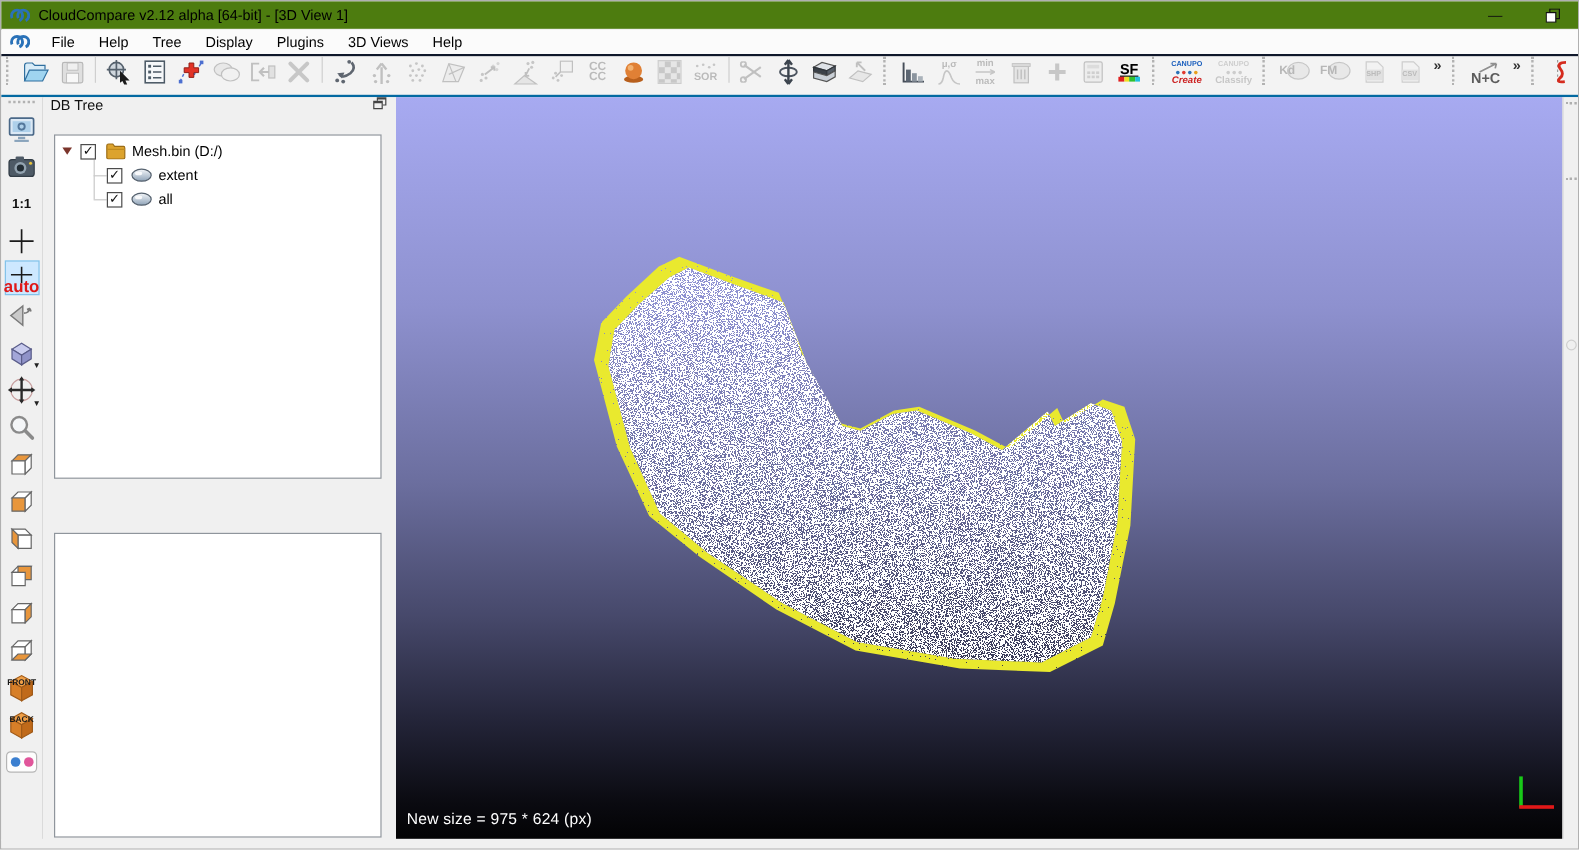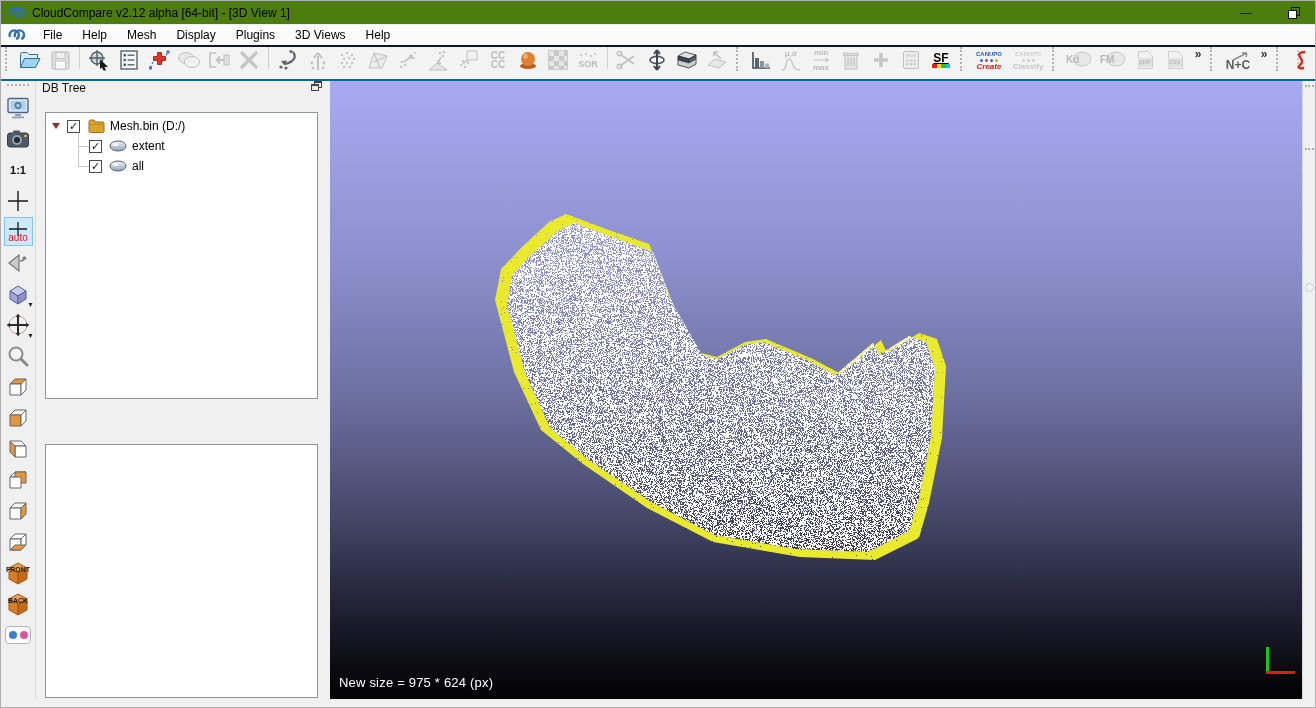--- a/index.html
+++ b/index.html
@@ -36,21 +36,21 @@
   .canupo.gray .c2{color:#8a8a8a}
   .mid-dots{display:flex;gap:2px;margin:1px 0}
   .mid-dots i{width:3px;height:3px;border-radius:50%}
 
   
   .leftbar{position:absolute;left:0;top:80px;width:35px;height:620px;background:#f0f0f0;border-right:1px solid #dadada;display:flex;flex-direction:column;align-items:center}
   .lb-handle{width:22px;height:6px;border-top:2px dotted #b2b2b2;margin:3px 0 2px}
   .lbi{width:29px;height:29px;margin:1px 0;display:flex;flex-direction:column;align-items:center;justify-content:center;position:relative;flex:0 0 auto}
   .lbi.sel{background:#cde8ff;border:1px solid #84c3ea}
   .lbl-11{font-size:11px;font-weight:bold;color:#101010}
-  .auto-t{font-size:10px;font-weight:normal;color:#e01818;line-height:8px;margin-top:-2px}
+  .auto-t{font-size:14px;font-weight:bold;color:#e01818;line-height:8px;margin-top:-2px}
   .caret{position:absolute;right:0;bottom:-1px;font-size:8px;color:#222;line-height:8px}
   .cube-lbl{position:absolute;left:0;right:0;top:8px;text-align:center;font-size:7px;font-weight:bold;color:#1a1a1a}
 
   
   .panels{position:absolute;left:35px;top:80px;width:294px;height:620px;background:#f0f0f0}
   .dockhdr{position:absolute;left:0;width:294px;height:19px;display:flex;align-items:flex-start;justify-content:space-between;font-size:12px;color:#111;padding:0 8px 0 6px}
   .floatbtn{position:relative;width:11px;height:10px}
   .floatbtn .r1{position:absolute;right:0;top:0;width:8px;height:7px;border:1px solid #444;border-top-width:2px;background:#f0f0f0}
   .floatbtn .r2{position:absolute;left:0;bottom:0;width:8px;height:7px;border:1px solid #444;border-top-width:2px;background:#f0f0f0}
   .whitebox{position:absolute;background:#ffffff;border:1px solid #8f959c}
@@ -101,21 +101,21 @@
     </div>
   </div>
 
   <div class="menubar">
     <svg width="17" height="16" viewBox="0 0 17 16" style="margin-right:8px">
       <circle cx="6.2" cy="8" r="4.6" fill="none" stroke="#2a72b8" stroke-width="2.4" stroke-dasharray="22 7" stroke-dashoffset="-12"></circle>
       <circle cx="11.4" cy="8" r="4.6" fill="none" stroke="#2a72b8" stroke-width="2.4" stroke-dasharray="22 7" stroke-dashoffset="-12"></circle>
     </svg>
     <span class="mi">File</span>
     <span class="mi">Help</span>
-    <span class="mi">Mesh</span>
+    <span class="mi">Tree</span>
     <span class="mi">Display</span>
     <span class="mi">Plugins</span>
     <span class="mi">3D Views</span>
     <span class="mi">Help</span>
   </div>
 
   <div class="toolbar">
     <div class="handle"></div>
 
     <div class="tbi">

